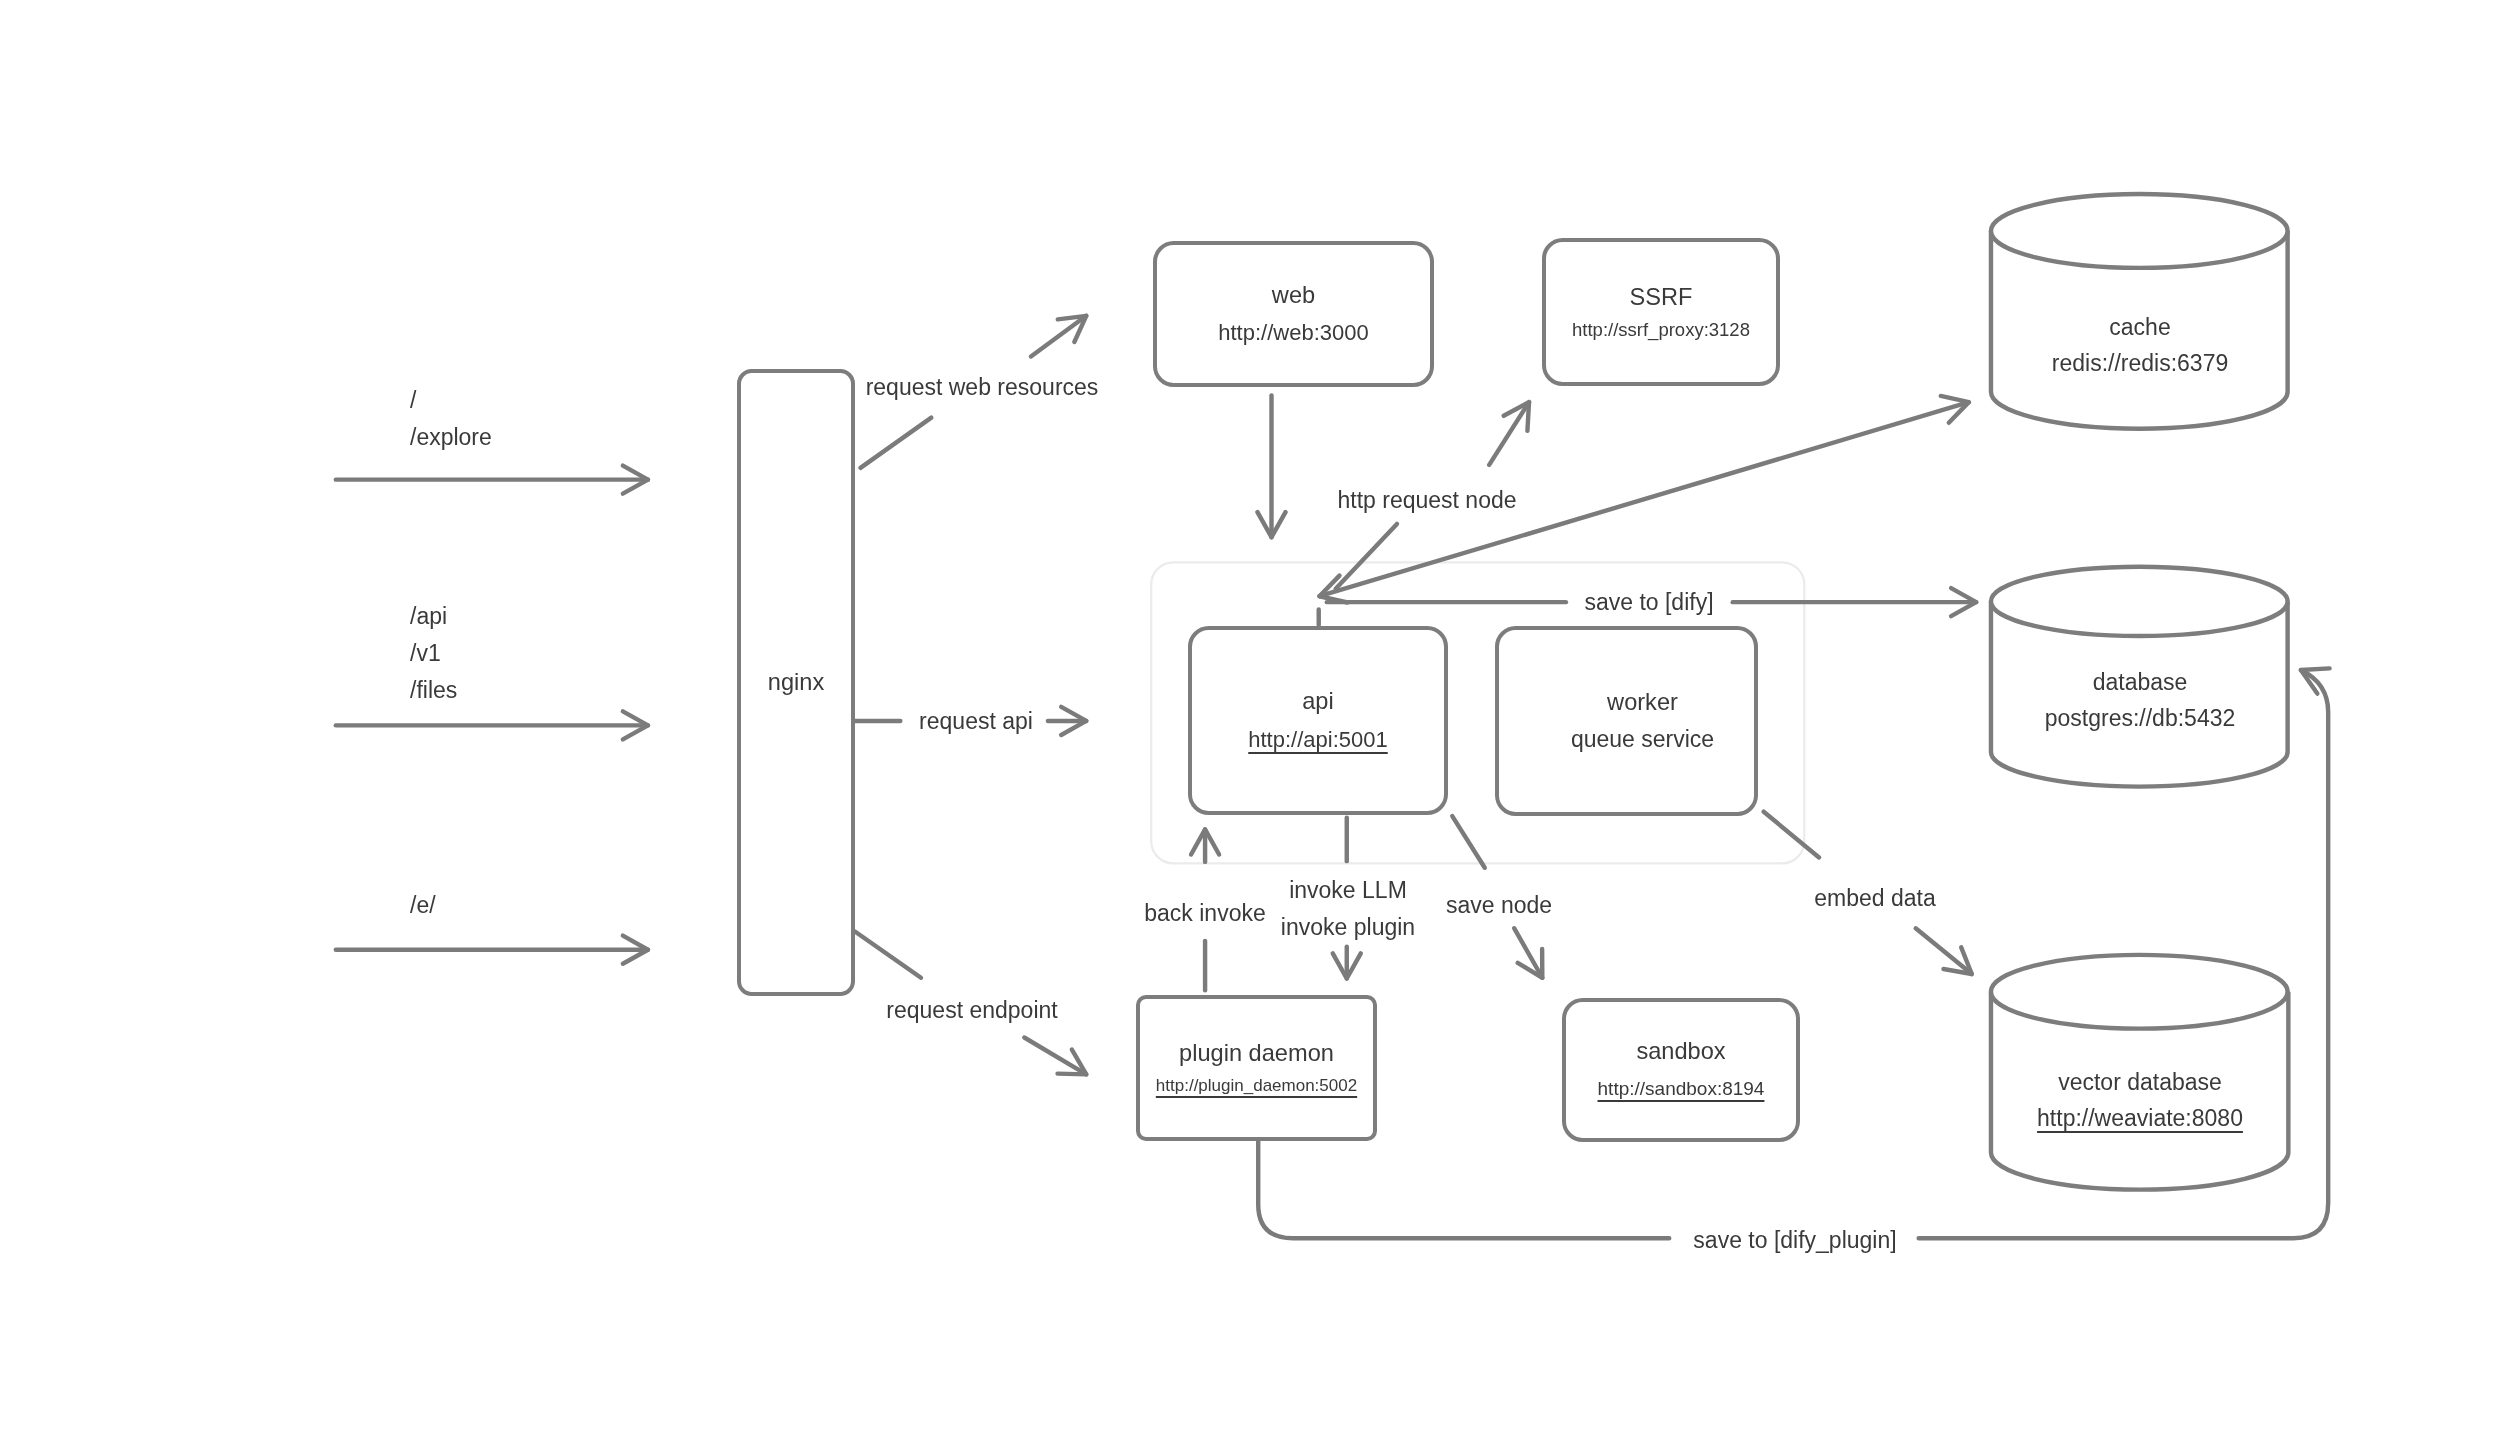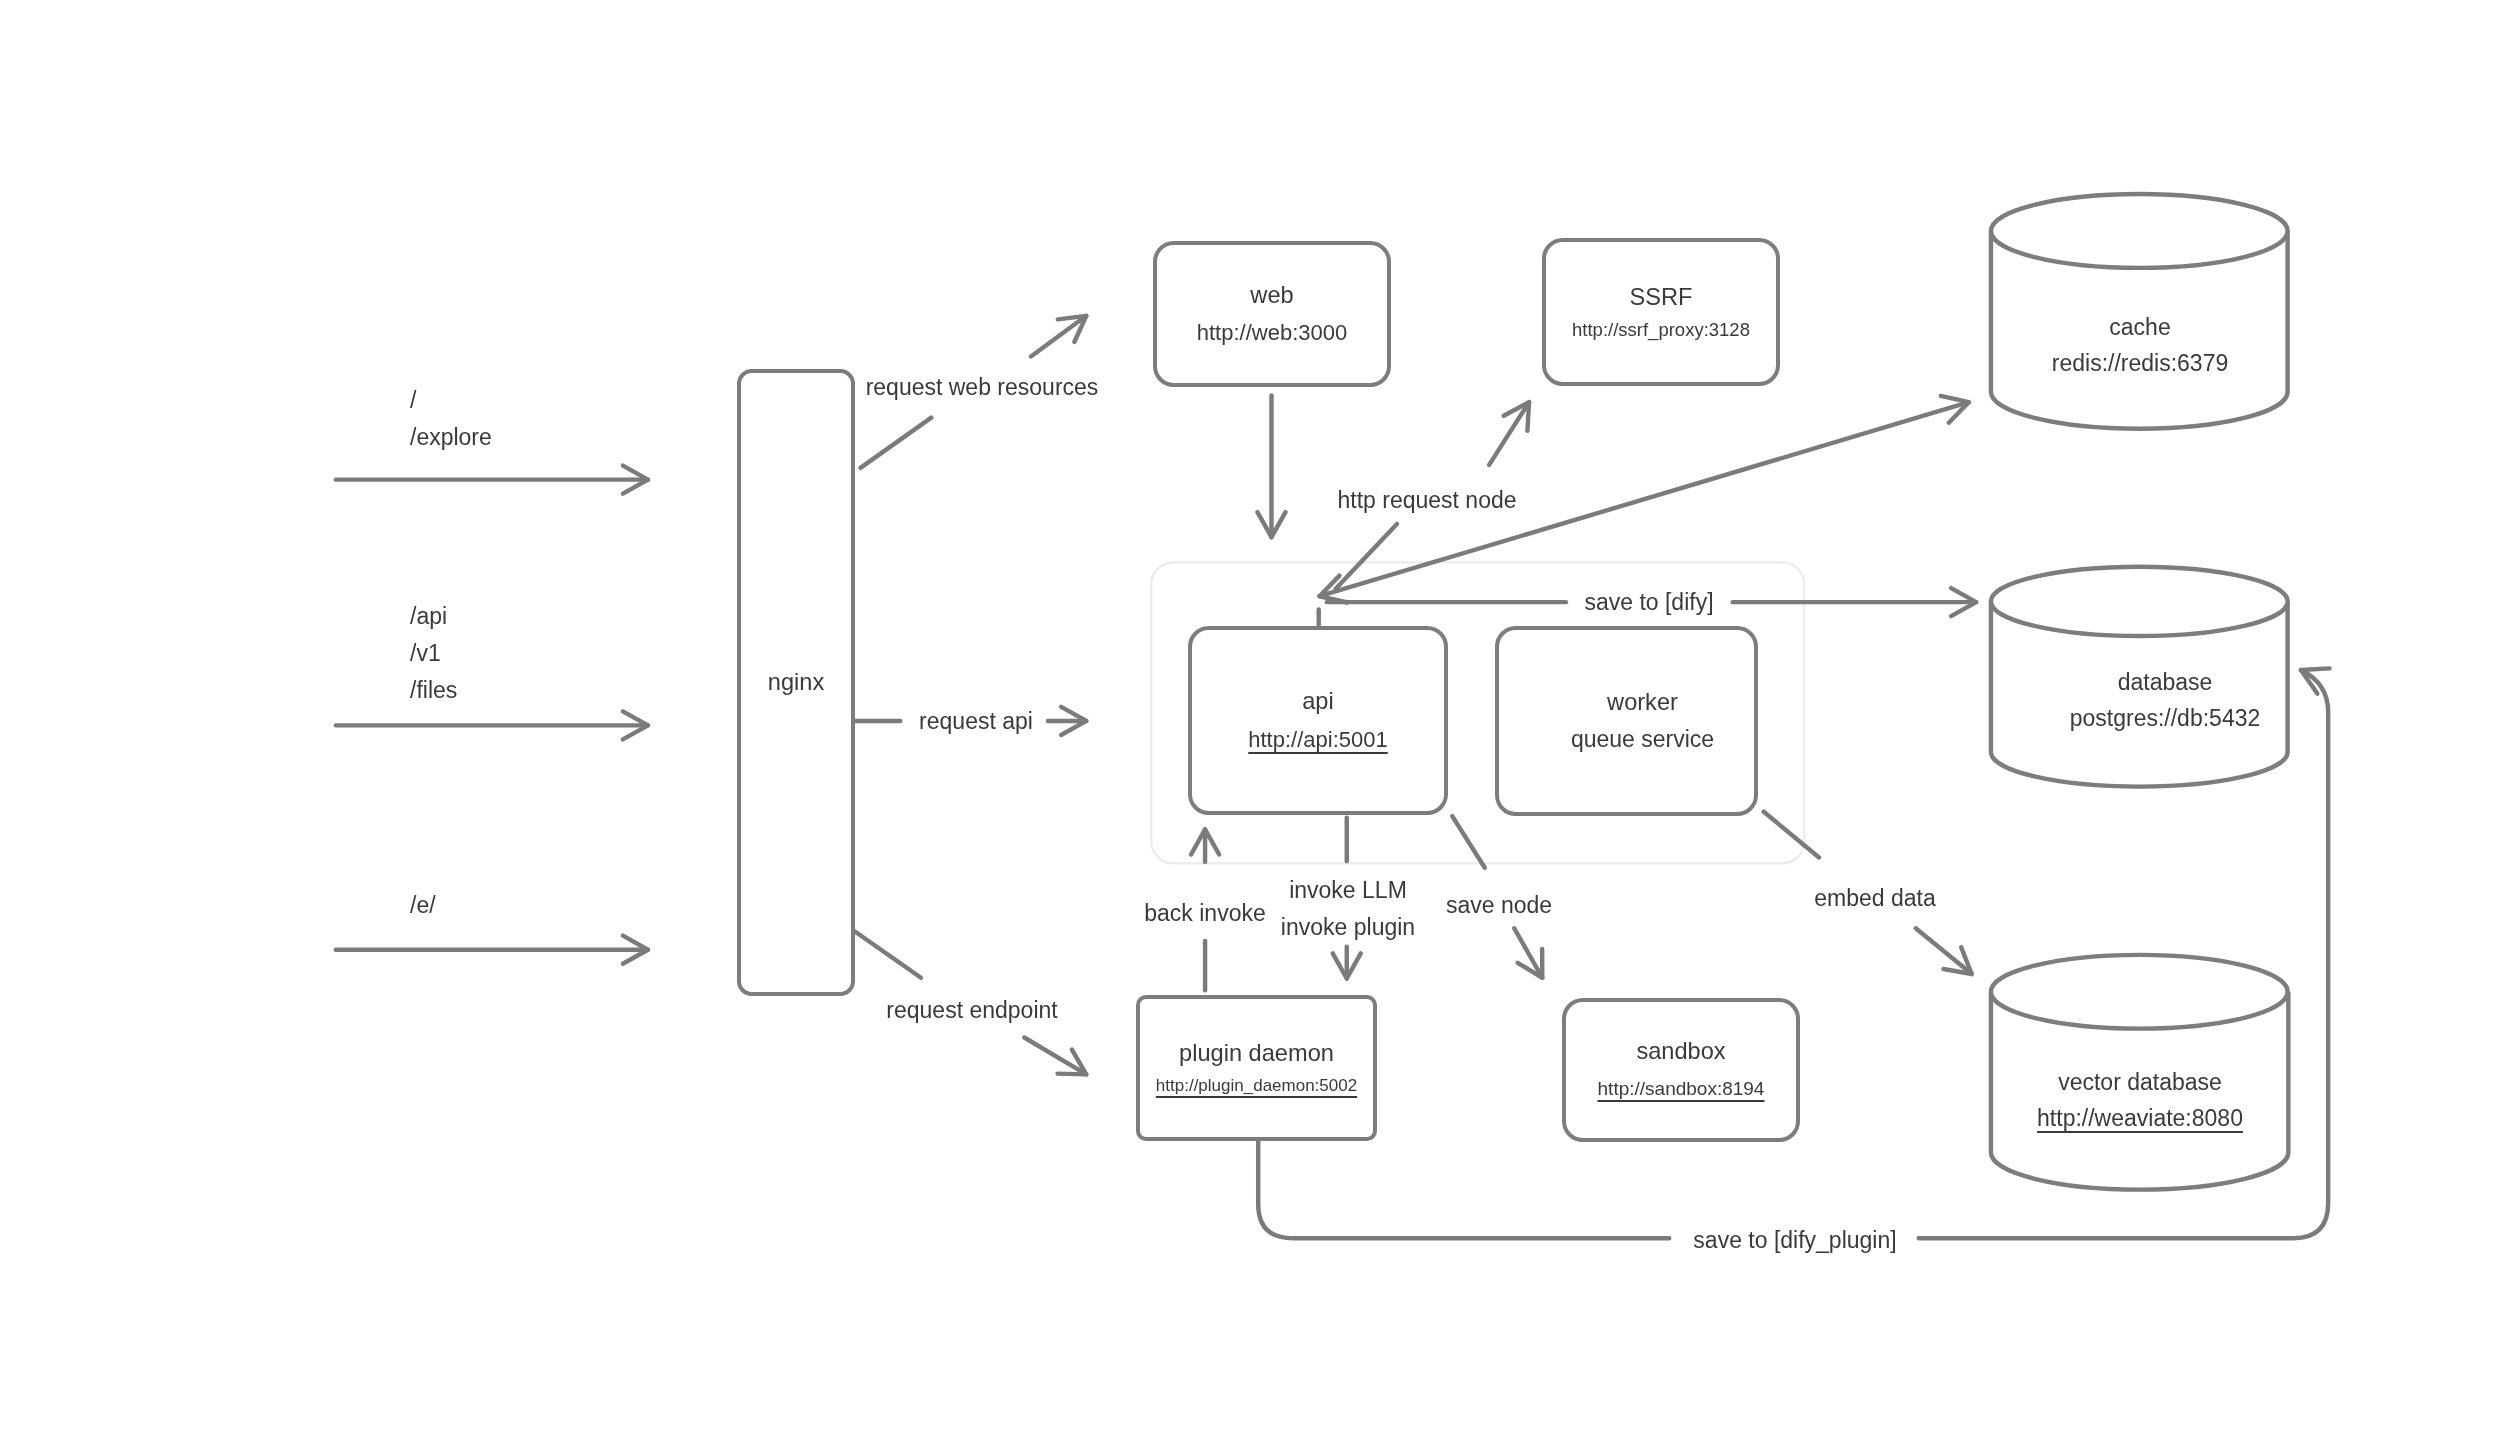--- a/index.html
+++ b/index.html
@@ -106,21 +106,21 @@
       <path class="cyl" d="M2698,1344 V1562 a201,50 0 0 0 403,0 V1344"></path>
       <ellipse class="cyl" cx="2899" cy="1344" rx="201" ry="50"></ellipse>
     </g>
   </svg>
 
 
   <div class="box box--tall" style="left:697px;top:369px;width:118px;height:627px;margin-left:40px;">
     <div class="title">nginx</div>
   </div>
 
-  <div class="box" style="left:1153px;top:241px;width:238px;height:146px;">
+  <div class="box" style="left:1153px;top:241px;width:281px;height:146px;">
     <div class="title">web</div>
     <div class="url">http://web:3000</div>
   </div>
 
   <div class="box" style="left:1542px;top:238px;width:238px;height:148px;">
     <div class="title">SSRF</div>
     <div class="url url--sm" style="font-size:18.5px;">http://ssrf_proxy:3128</div>
   </div>
 
   <div class="box" style="left:1188px;top:626px;width:260px;height:189px;">
@@ -141,21 +141,21 @@
   <div class="box" style="left:1562px;top:998px;width:238px;height:144px;">
     <div class="title">sandbox</div>
     <div class="url u" style="font-size:19px;">http://sandbox:8194</div>
   </div>
 
   <div class="cyl-label" style="left:2140px;top:345px;">
     <div>cache</div>
     <div>redis://redis:6379</div>
   </div>
 
-  <div class="cyl-label" style="left:2140px;top:700px;margin-left:25px;">
+  <div class="cyl-label" style="left:2140px;top:700px;">
     <div>database</div>
     <div>postgres://db:5432</div>
   </div>
 
   <div class="cyl-label" style="left:2140px;top:1100px;">
     <div>vector database</div>
     <div class="u">http://weaviate:8080</div>
   </div>
 
   <div class="routes" style="left:410px;top:382px;">

